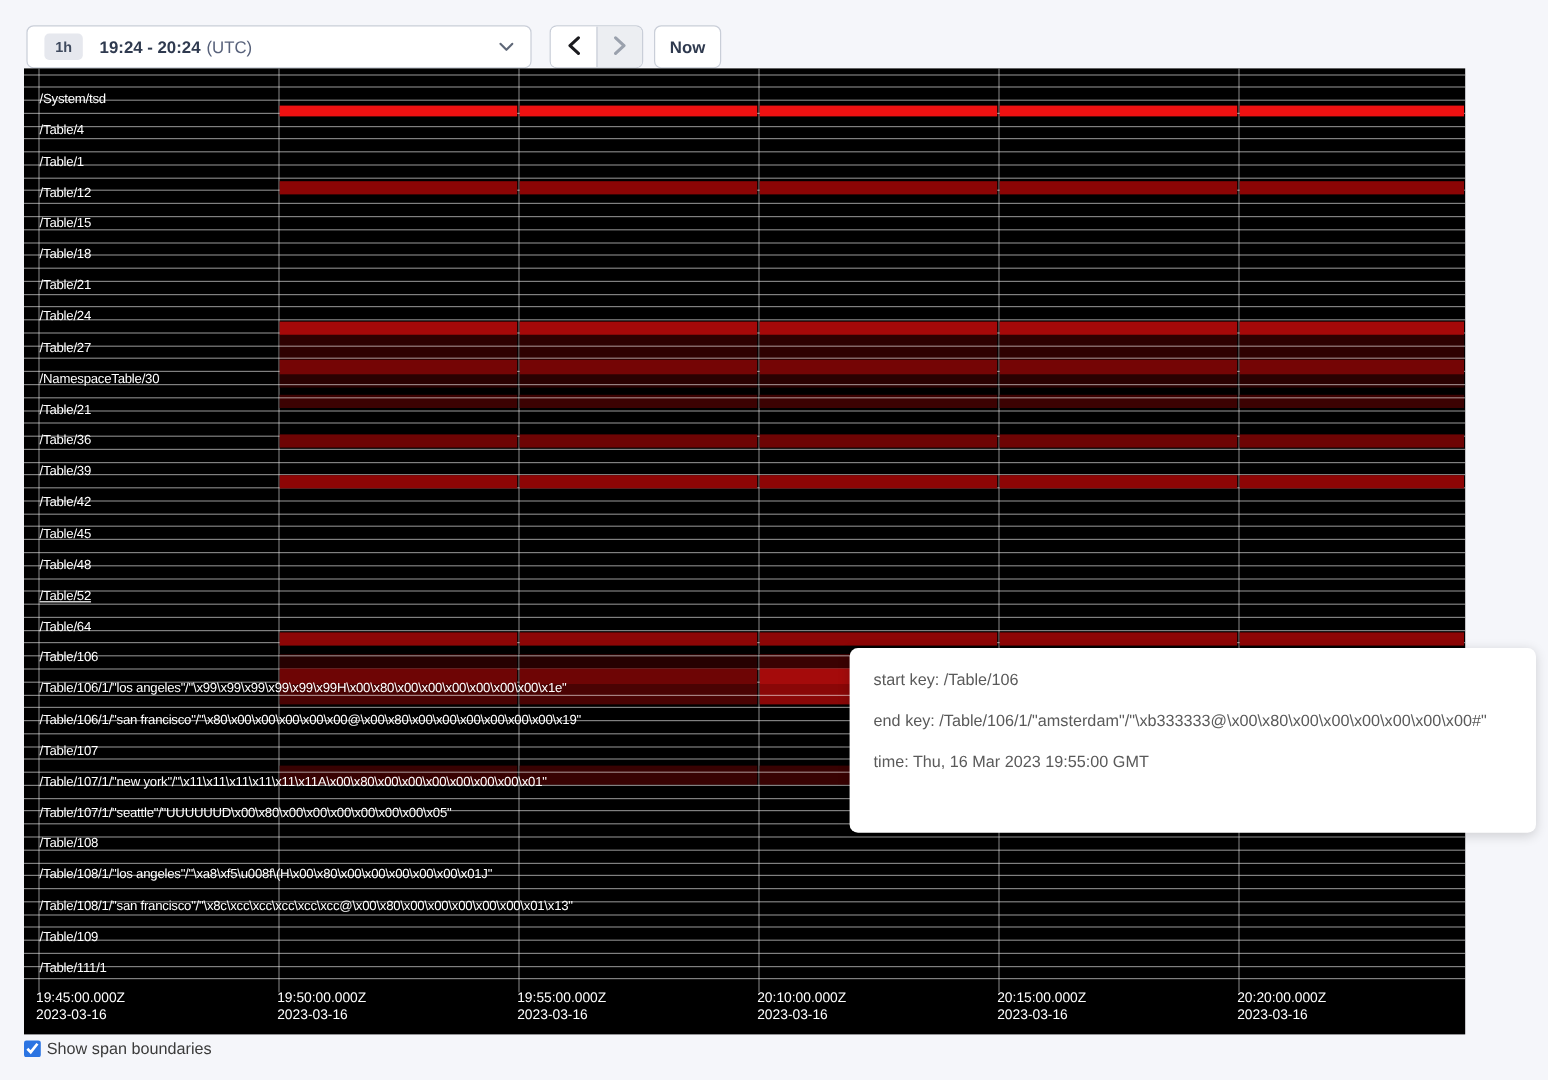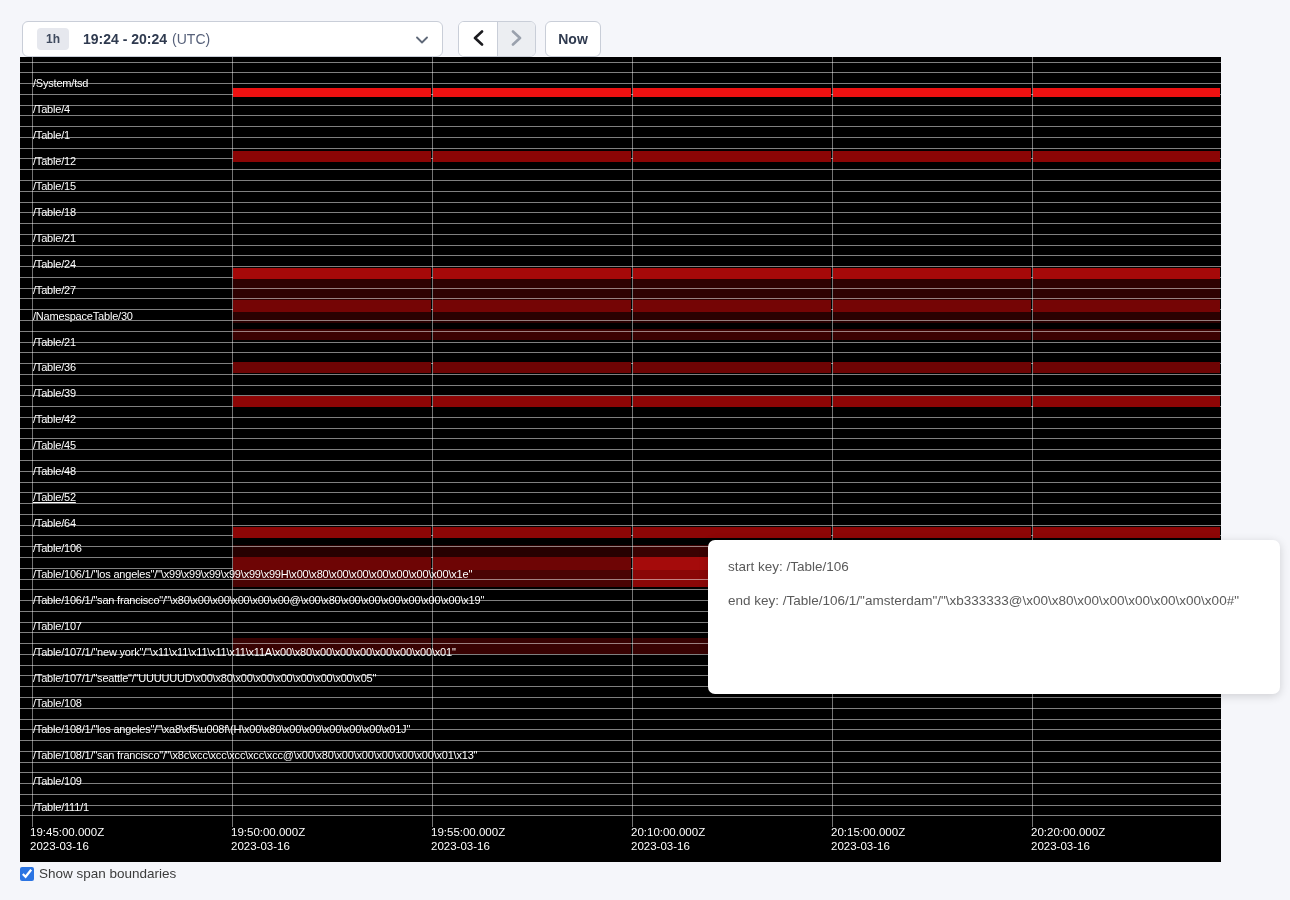--- a/index.html
+++ b/index.html
@@ -275,20 +275,21 @@
       </div>
       <div class="axis-tick" style="left: 1011px; top: 768px;">
         <div>20:20:00.000Z</div>
         <div>2023-03-16</div>
       </div>
     </div>
 
   <div class="kv-tooltip">
     <div class="tline">start key: /Table/106</div>
     <div class="tline">end key: /Table/106/1/"amsterdam"/"\xb333333@\x00\x80\x00\x00\x00\x00\x00\x00#"</div>
+    <div class="tline">time: Thu, 16 Mar 2023 19:55:00 GMT</div>
   </div>
 
   <label class="footer-check">
     <input type="checkbox" id="span-check" checked="" style="">
     <span>Show span boundaries</span>
   </label>
 
 </div>
 
 </body></html>

